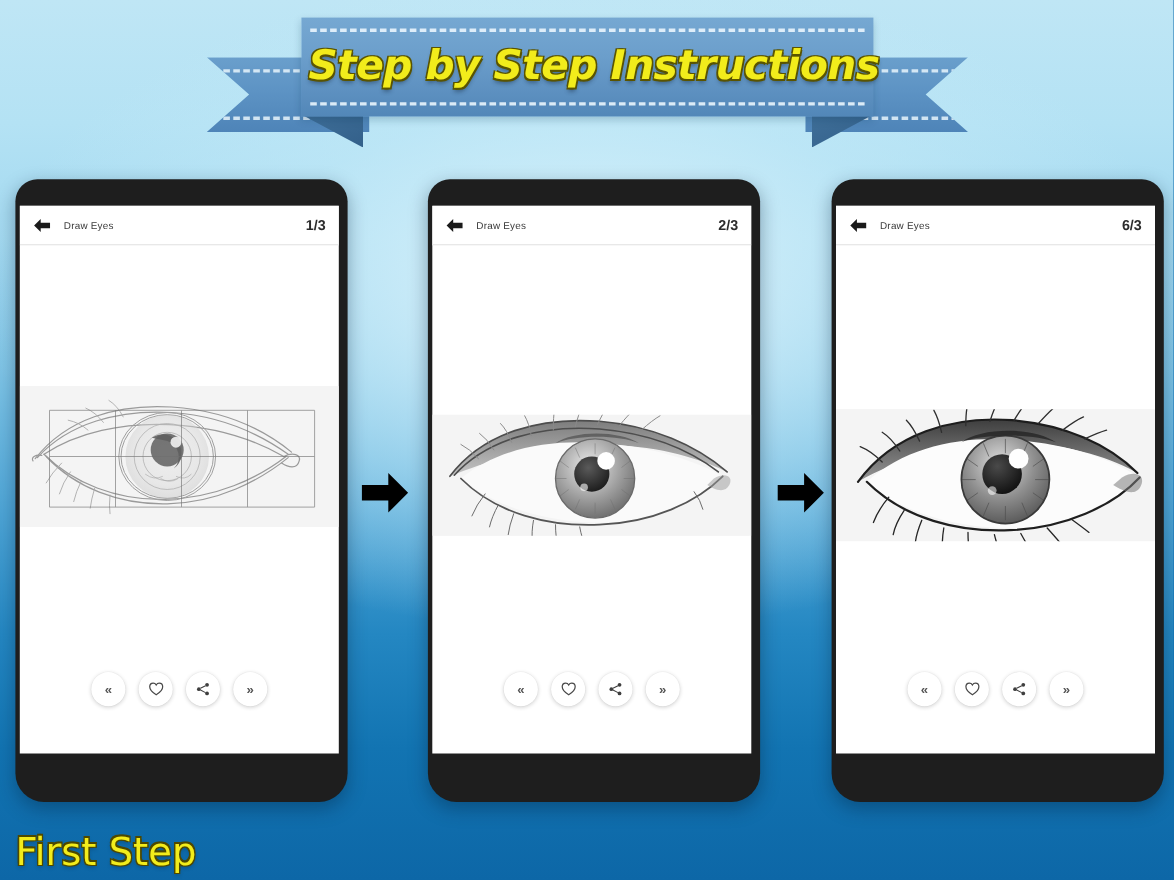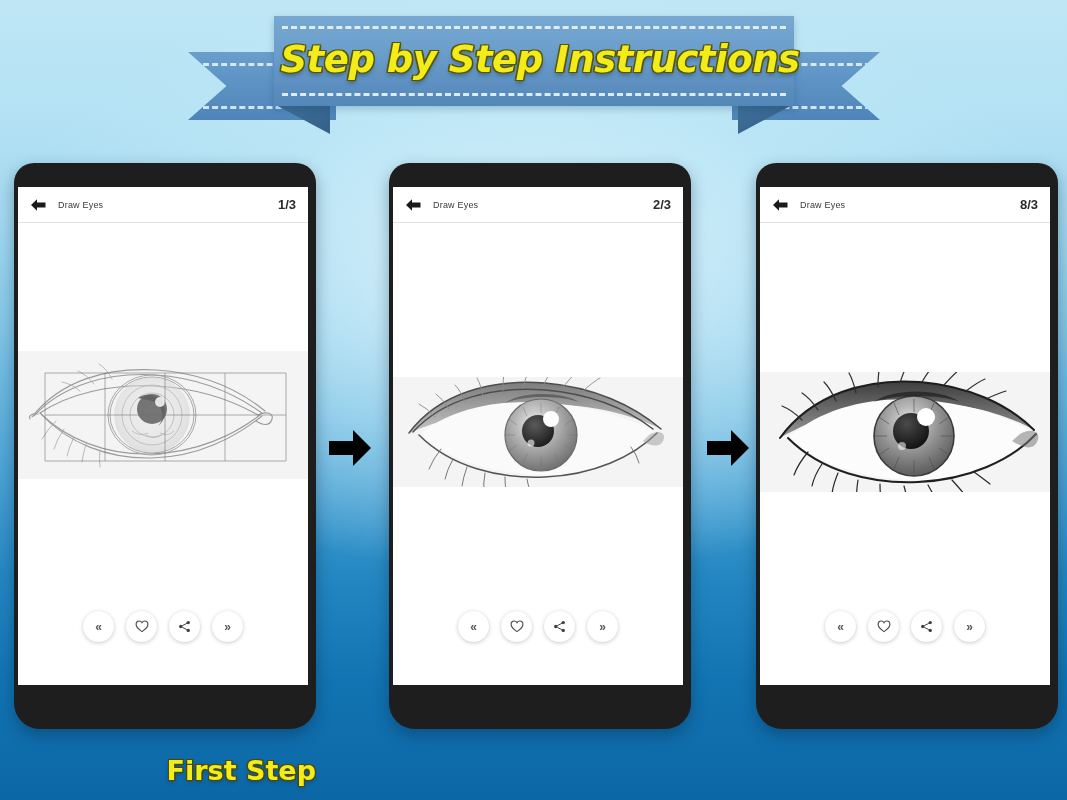--- a/index.html
+++ b/index.html
@@ -203,24 +203,24 @@
   
   .flow-arrow {
     position: absolute;
     width: 46px;
     height: 42px;
   }
 
   
   .step-caption {
     position: absolute;
-    text-align: right;
+    text-align: left;
     font-family: "DejaVu Sans", sans-serif;
-    font-size: 27px;
-    font-weight: bold;
+    font-size: 35px;
+    font-weight: normal;
     color: #f2ec1b;
     text-shadow:
       -1.2px -1.2px 0 #4d4800, 1.2px -1.2px 0 #4d4800,
       -1.2px 1.2px 0 #4d4800, 1.2px 1.2px 0 #4d4800,
       0 2px 4px rgba(0,30,60,0.4);
     white-space: nowrap;
   }
 </style>
 </head>
 <body>
@@ -477,21 +477,21 @@
   <div class="phone" style="left:756px; top:163px; width:302px; height:566px;">
     <div class="phone-screen" style="top:24px; bottom:44px;">
 
       <div class="app-header">
         <span class="back-icon">
           <svg viewBox="0 0 16 14" width="16" height="14" aria-hidden="true">
             <path d="M1 7 L7 1.2 L7 4.6 L15.5 4.6 L15.5 9.4 L7 9.4 L7 12.8 Z" fill="#1a1a1a"></path>
           </svg>
         </span>
         <span class="app-title">Draw Eyes</span>
-        <span class="page-counter">8/3</span>
+        <span class="page-counter">6/3</span>
       </div>
 
       <div class="art-band" style="top:185px; height:120px;">
         <svg class="art-svg" viewBox="0 0 286 120" preserveAspectRatio="xMidYMid meet" aria-hidden="true">
           <defs>
             <radialGradient id="iris3" cx="44%" cy="32%" r="68%">
               <stop offset="0%" stop-color="#f2f2f2"></stop>
               <stop offset="16%" stop-color="#c9c9c9"></stop>
               <stop offset="58%" stop-color="#8e8e8e"></stop>
               <stop offset="100%" stop-color="#5c5c5c"></stop>

